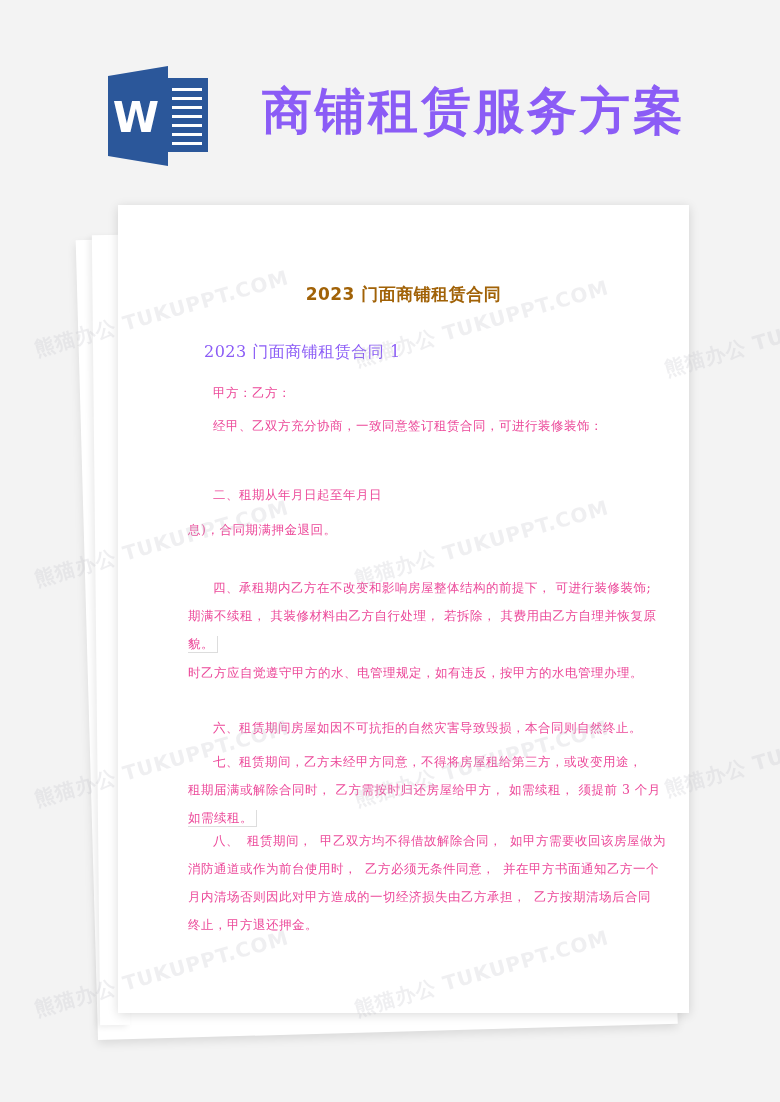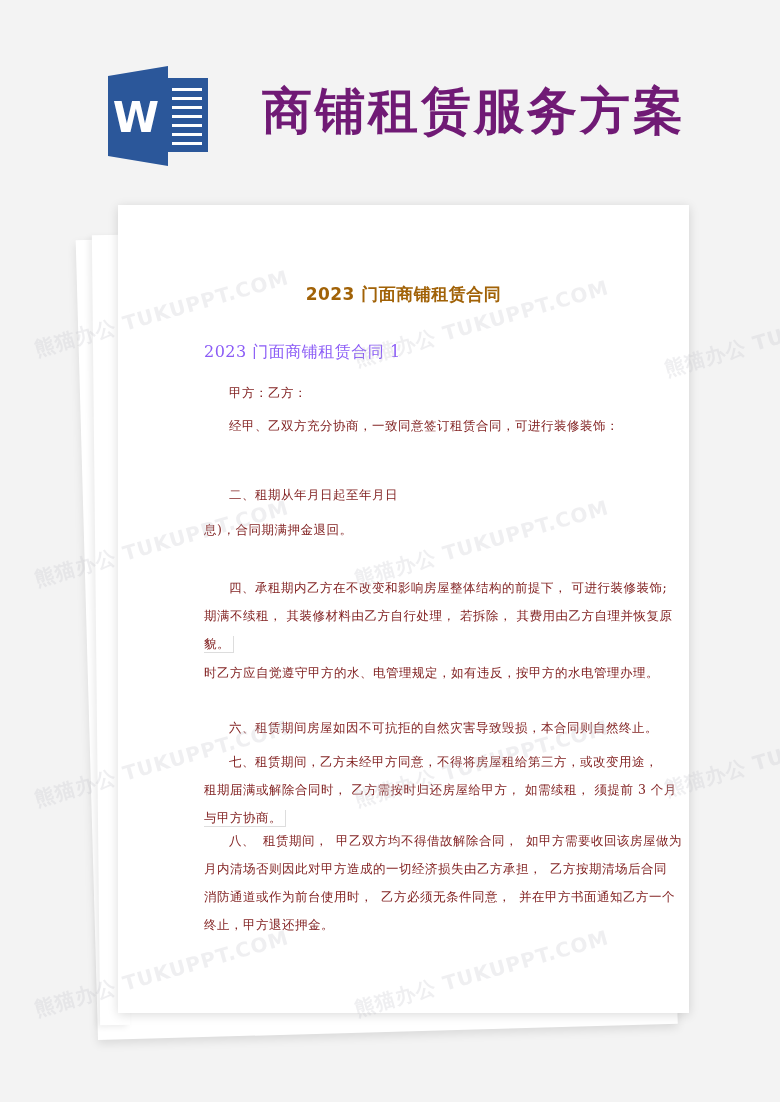--- a/index.html
+++ b/index.html
@@ -6,21 +6,21 @@
   body {
     width: 780px; height: 1102px; overflow: hidden; position: relative;
     background: #f3f3f3;
     font-family: "DejaVu Serif", "Liberation Serif", serif;
   }
   
   .word-icon { position: absolute; left: 106px; top: 66px; width: 104px; height: 100px; }
   .banner-title {
     position: absolute; left: 262px; top: 76px;
     font-family: "DejaVu Serif", serif; font-weight: bold;
-    font-size: 50px; letter-spacing: 3px; color: #701a75; line-height: 70px;
+    font-size: 50px; letter-spacing: 3px; color: #8b5cf6; line-height: 70px;
   }
   
   .sheet { position: absolute; background: #fff; }
   .sheet-back-1 {
     left: 98px; top: 240px; width: 580px; height: 800px;
     transform: rotate(-1.6deg); transform-origin: 0 100%;
     box-shadow: 0 4px 10px rgba(0,0,0,0.10);
   }
   .sheet-back-2 {
     left: 96px; top: 235px; width: 30px; height: 790px;
@@ -34,22 +34,22 @@
   .doc-title {
     position: absolute; left: 0; right: 0; top: 78px; text-align: center;
     color: #a16207; font-family: "DejaVu Sans", sans-serif;
     font-size: 17px; font-weight: bold; letter-spacing: 0.5px;
   }
   .doc-subtitle {
     position: absolute; left: 86px; top: 137px;
     color: #8b5cf6; font-size: 16px; font-weight: normal; letter-spacing: 0.5px;
   }
   .para {
-    position: absolute; left: 86px; width: 406px;
-    color: #7f1d1d; font-size: 12.5px; line-height: 28px; letter-spacing: 0.5px;
+    position: absolute; left: 70px; width: 406px;
+    color: #ec4899; font-size: 12.5px; line-height: 28px; letter-spacing: 0.5px;
     text-align: justify;
   }
   .para .line { display: block; white-space: nowrap; }
   .para .indent { padding-left: 25px; }
   .boxed { border: 1px solid #ddd; border-left: none; border-top: none; padding: 0 3px 1px 0; }
   
   .wm {
     position: absolute; color: rgba(190,190,200,0.25); font-family: "DejaVu Sans", sans-serif;
     font-weight: bold; font-size: 20px; transform: rotate(-16deg); white-space: nowrap;
     pointer-events: none; letter-spacing: 1px;
@@ -100,26 +100,26 @@
   </div>
   <div class="para" style="top:454px;">
     <span class="line">时乙方应自觉遵守甲方的水、电管理规定，如有违反，按甲方的水电管理办理。</span>
   </div>
   <div class="para" style="top:509px;">
     <span class="line indent">六、租赁期间房屋如因不可抗拒的自然灾害导致毁损，本合同则自然终止。</span>
   </div>
   <div class="para" style="top:543px;">
     <span class="line indent">七、租赁期间，乙方未经甲方同意，不得将房屋租给第三方，或改变用途，</span>
     <span class="line">租期届满或解除合同时， 乙方需按时归还房屋给甲方， 如需续租， 须提前 3 个月</span>
-    <span class="line"><span class="boxed">与甲方协商。</span></span>
+    <span class="line"><span class="boxed">如需续租。</span></span>
   </div>
   <div class="para" style="top:623px;font-family:Liberation Mono, monospace;">
     <span class="line indent">八、 租赁期间， 甲乙双方均不得借故解除合同， 如甲方需要收回该房屋做为</span>
+    <span class="line">消防通道或作为前台使用时， 乙方必须无条件同意， 并在甲方书面通知乙方一个</span>
     <span class="line">月内清场否则因此对甲方造成的一切经济损失由乙方承担， 乙方按期清场后合同</span>
-    <span class="line">消防通道或作为前台使用时， 乙方必须无条件同意， 并在甲方书面通知乙方一个</span>
     <span class="line">终止，甲方退还押金。</span>
   </div>
 </div>
 
 <div class="wm" style="left:30px; top:300px;">熊猫办公 TUKUPPT.COM</div>
 <div class="wm" style="left:350px; top:310px;">熊猫办公 TUKUPPT.COM</div>
 <div class="wm" style="left:30px; top:530px;">熊猫办公 TUKUPPT.COM</div>
 <div class="wm" style="left:350px; top:530px;">熊猫办公 TUKUPPT.COM</div>
 <div class="wm" style="left:30px; top:750px;">熊猫办公 TUKUPPT.COM</div>
 <div class="wm" style="left:350px; top:750px;">熊猫办公 TUKUPPT.COM</div>

